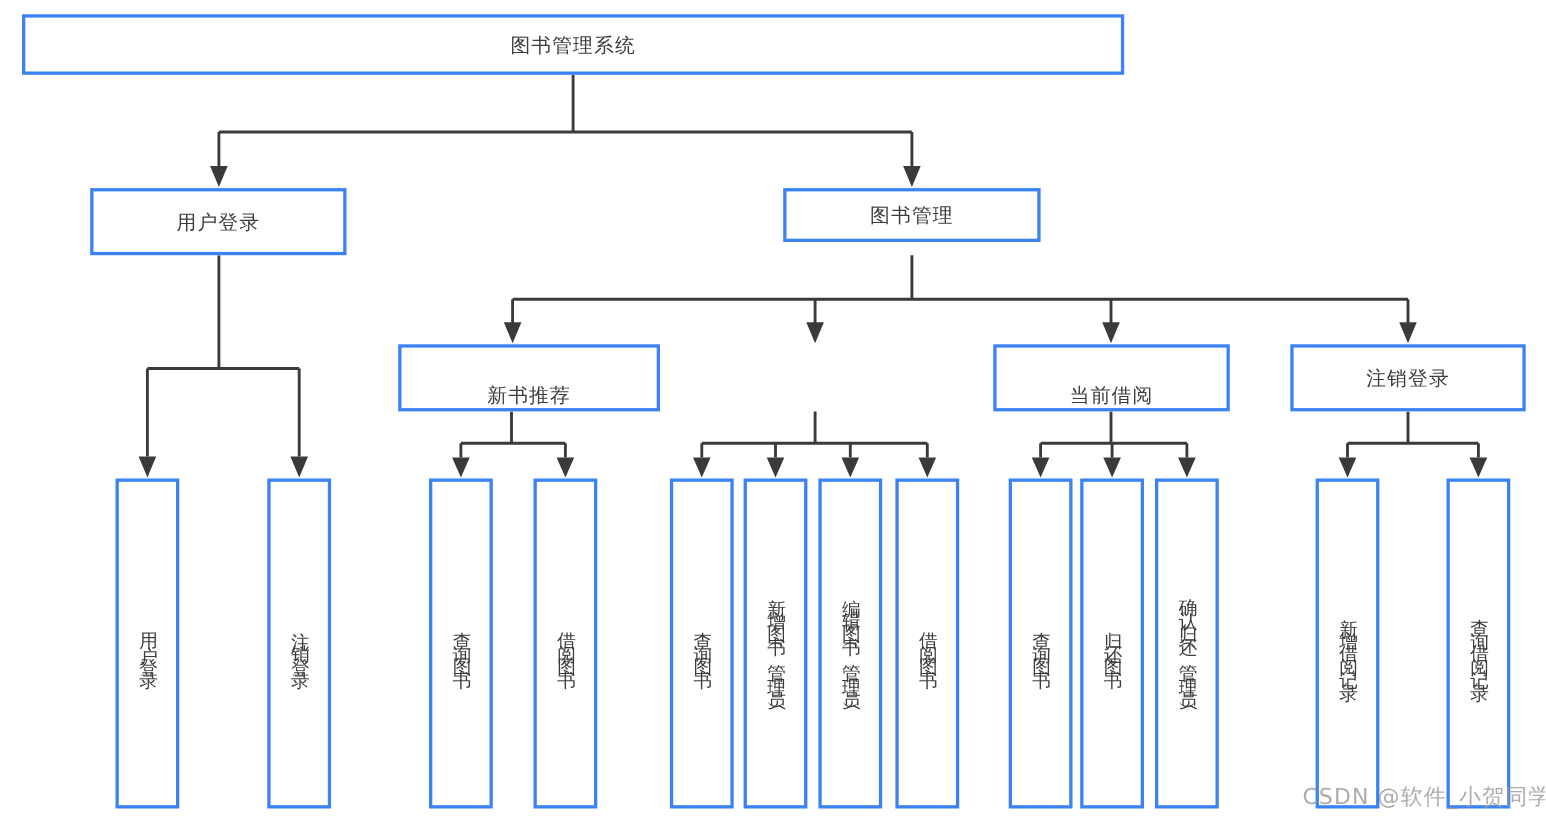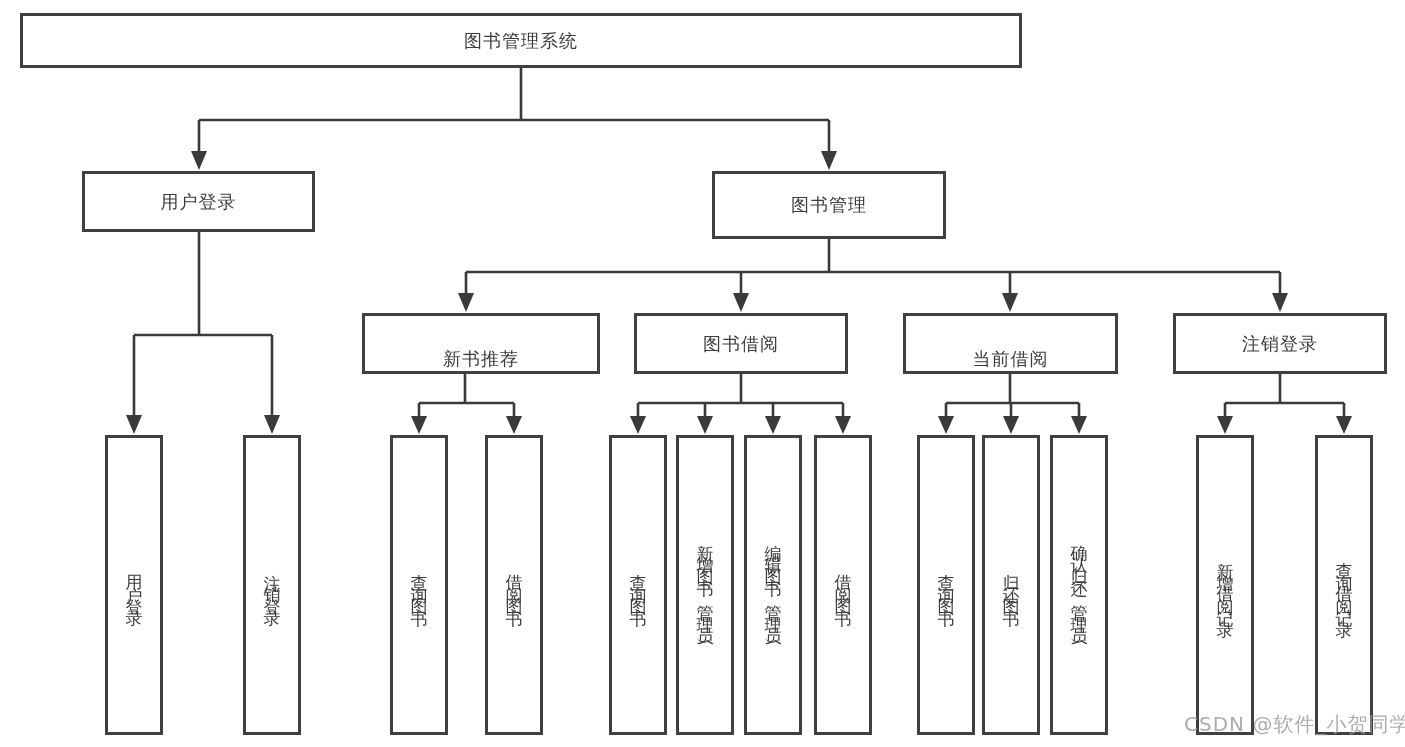--- a/index.html
+++ b/index.html
@@ -1,21 +1,21 @@
 <!DOCTYPE html>
 <html><head>
 <meta charset="utf-8">
 <style>
   html,body{margin:0;padding:0;background:#ffffff;}
   body{font-family:"DejaVu Sans","Liberation Sans",sans-serif;}
   #stage{position:relative;width:1405px;height:747px;background:#ffffff;overflow:hidden;}
   #edges{position:absolute;left:0;top:0;width:1405px;height:747px;}
   #edges path{stroke:#3a3a3a;stroke-width:2.6;fill:none;}
   #edges polygon{fill:#3a3a3a;stroke:none;}
-  .box{position:absolute;background:#ffffff;border:3px solid #404040;box-sizing:border-box;
+  .box{position:absolute;background:#ffffff;border:3px solid #3b82f6;box-sizing:border-box;
        display:flex;align-items:center;justify-content:center;color:#3c3c3c;z-index:2;}
   .hbox{font-size:18px;letter-spacing:1px;}
   .vbox{font-size:17px;}
   .vtext{writing-mode:vertical-rl;text-orientation:mixed;letter-spacing:12px;line-height:1;}
   .watermark{position:absolute;left:1184px;top:711px;z-index:5;font-size:20px;
              color:rgba(158,158,158,0.85);letter-spacing:1px;white-space:nowrap;}
 </style>
 </head>
 <body>
 
@@ -64,29 +64,26 @@
     </g>
   </svg>
 
   <div class="box hbox" style="left:20px;top:13px;width:1002px;height:55px;">
     <span>图书管理系统</span>
   </div>
 
   <div class="box hbox" style="left:82px;top:171px;width:233px;height:61px;">
     <span>用户登录</span>
   </div>
-  <div class="box hbox" style="left:712px;top:171px;width:234px;height:68px;">
+  <div class="box hbox" style="left:712px;top:171px;width:234px;height:49px;">
     <span>图书管理</span>
   </div>
 
   <div class="box hbox" style="left:362px;top:313px;width:238px;height:61px;align-items:flex-end;">
     <span>新书推荐</span>
-  </div>
-  <div class="box hbox" style="left:634px;top:313px;width:214px;height:61px;">
-    <span>图书借阅</span>
   </div>
   <div class="box hbox" style="left:903px;top:313px;width:215px;height:61px;align-items:flex-end;">
     <span>当前借阅</span>
   </div>
   <div class="box hbox" style="left:1173px;top:313px;width:214px;height:61px;">
     <span>注销登录</span>
   </div>
 
   <div class="box vbox" style="left:105px;top:435px;width:58px;height:300px;">
     <span class="vtext">用户登录</span>

